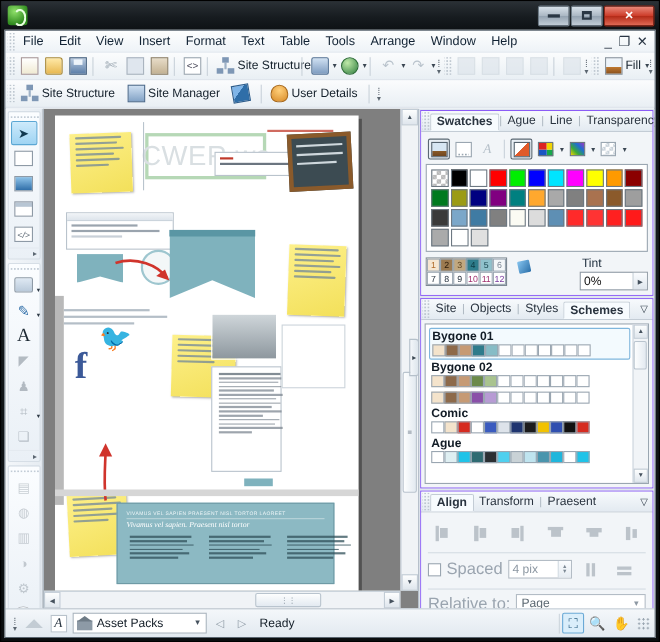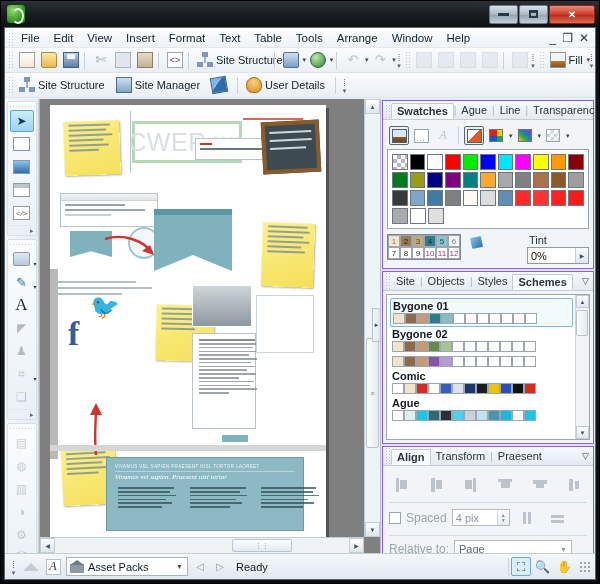--- a/index.html
+++ b/index.html
@@ -269,21 +269,21 @@
     border:1px solid #b9c4ce;border-radius:2px; margin-top:2px;}
 
   
   .alignrow { display:flex; gap:4px; padding:4px 2px 5px; justify-content:space-between;}
   .alignbtn { width:25px; height:21px; border:1px solid transparent; border-radius:2px;
     display:flex; align-items:center; justify-content:center; opacity:.45;}
   .alignbtn .bar{ background:#7b8893; display:block;}
   .hr-soft { height:1px; background:#d4dce3; margin:2px 2px 4px;}
   .spacedrow { display:flex; align-items:center; gap:5px; padding:0 2px 5px;}
   .chk { width:12px;height:12px;border:1px solid #9aa6b1;background:#fff;}
-  .lbl-muted { color:#9aa4af; font-size:12px;}
+  .lbl-muted { color:#9aa4af; font-size:15px;}
   .numbox { width:58px;height:17px;background:#fff;border:1px solid #b3bcc5;display:flex;align-items:center;
     font-size:11px;padding-left:3px;color:#8d98a3;}
   .numspin{ margin-left:auto;width:12px;height:15px;border-left:1px solid #d2dae1;
     background:linear-gradient(180deg,#fafcfe,#e6ecf2);display:flex;flex-direction:column;
     align-items:center;justify-content:center;font-size:5px;color:#7c8894;line-height:5px;}
   .relrow { display:flex; align-items:center; gap:5px; padding:0 2px;}
   .combo { width:118px;height:18px;background:#fff;border:1px solid #b3bcc5;display:flex;align-items:center;
     font-size:11px;padding-left:4px;color:#5c6872;}
   .combo .cc{ margin-left:auto; width:15px; text-align:center; font-size:7px; color:#8d98a3;}
 

